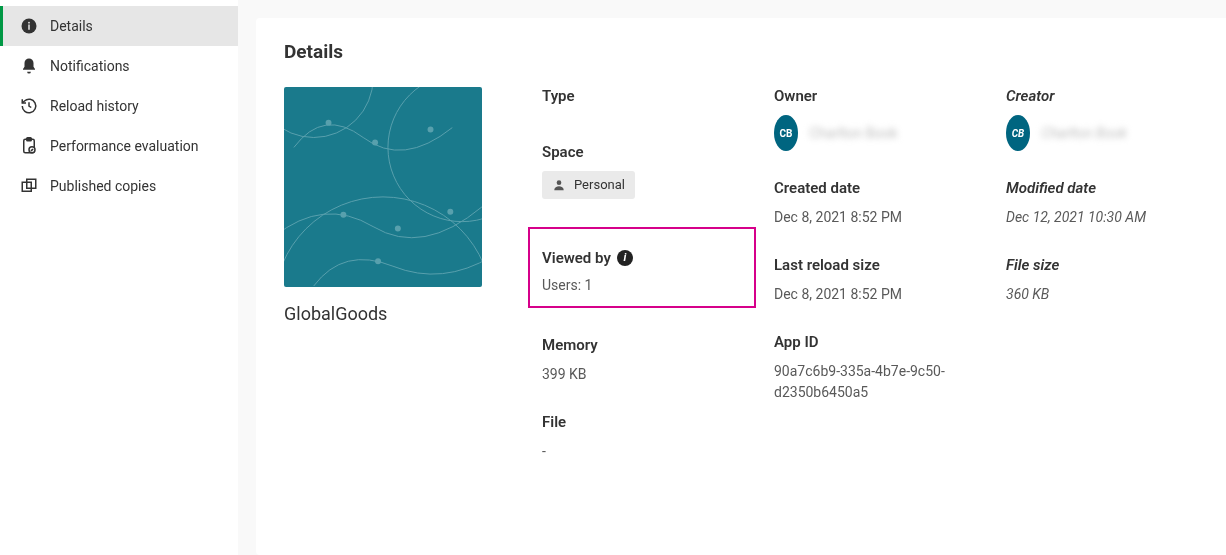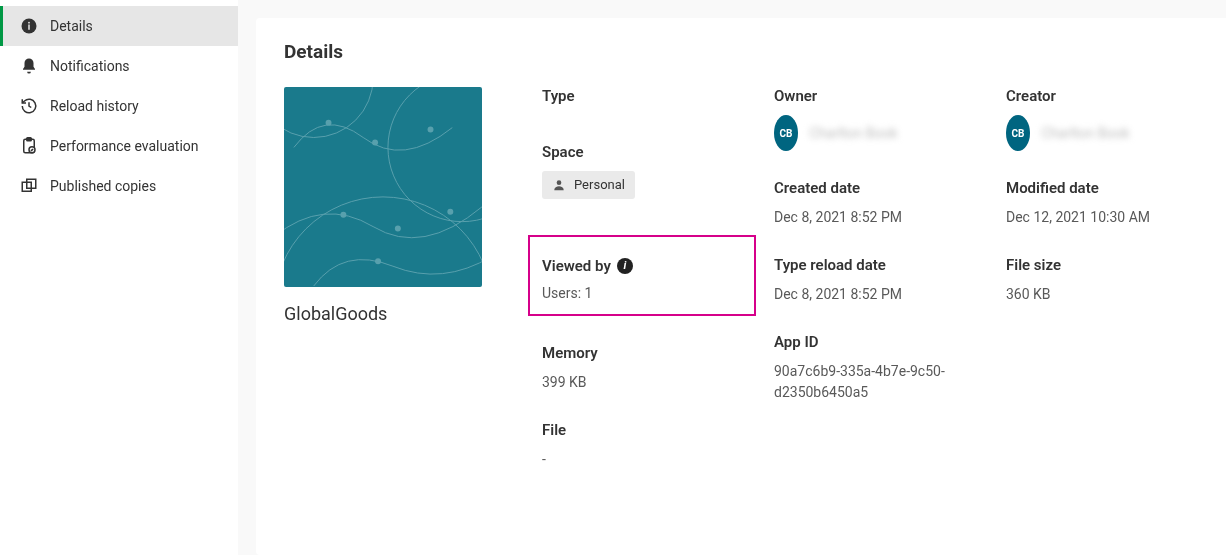--- a/index.html
+++ b/index.html
@@ -95,21 +95,21 @@
       flex: 1;
     }
     .details-col {
       display: flex;
       flex-direction: column;
       gap: 28px;
       min-width: 180px;
     }
     .details-col.col1 { width: 200px; }
     .details-col.col2 { width: 200px; }
-    .details-col.col3 { width: 200px; }
+    .details-col.col3 { width: 200px; font-style: italic; }
     .detail-field {}
     .detail-label {
       font-size: 15px;
       font-weight: 600;
       color: #333;
       margin-bottom: 10px;
       display: flex;
       align-items: center;
       gap: 6px;
     }
@@ -166,21 +166,20 @@
       display: inline-flex;
       align-items: center;
       justify-content: center;
       line-height: 1;
     }
     .highlighted {
       border: 2px solid #d6008a;
       padding: 20px 12px 10px 12px;
       margin-left: -14px;
       margin-right: -14px;
-      margin-top: 8px;
     }
     .highlighted .detail-label {
       margin-bottom: 8px;
     }
   </style>
 </head>
 <body>
 
 <div class="sidebar">
   <div class="sidebar-item active">
@@ -316,21 +315,21 @@
               <span class="user-name-blurred">Charlton Book</span>
             </div>
           </div>
 
           <div class="detail-field">
             <div class="detail-label">Created date</div>
             <div class="detail-value">Dec 8, 2021 8:52 PM</div>
           </div>
 
           <div class="detail-field">
-            <div class="detail-label">Type reload date</div>
+            <div class="detail-label">Last reload size</div>
             <div class="detail-value">Dec 8, 2021 8:52 PM</div>
           </div>
 
           <div class="detail-field">
             <div class="detail-label">App ID</div>
             <div class="detail-value">90a7c6b9-335a-4b7e-9c50-d2350b6450a5</div>
           </div>
 
         </div>
 

